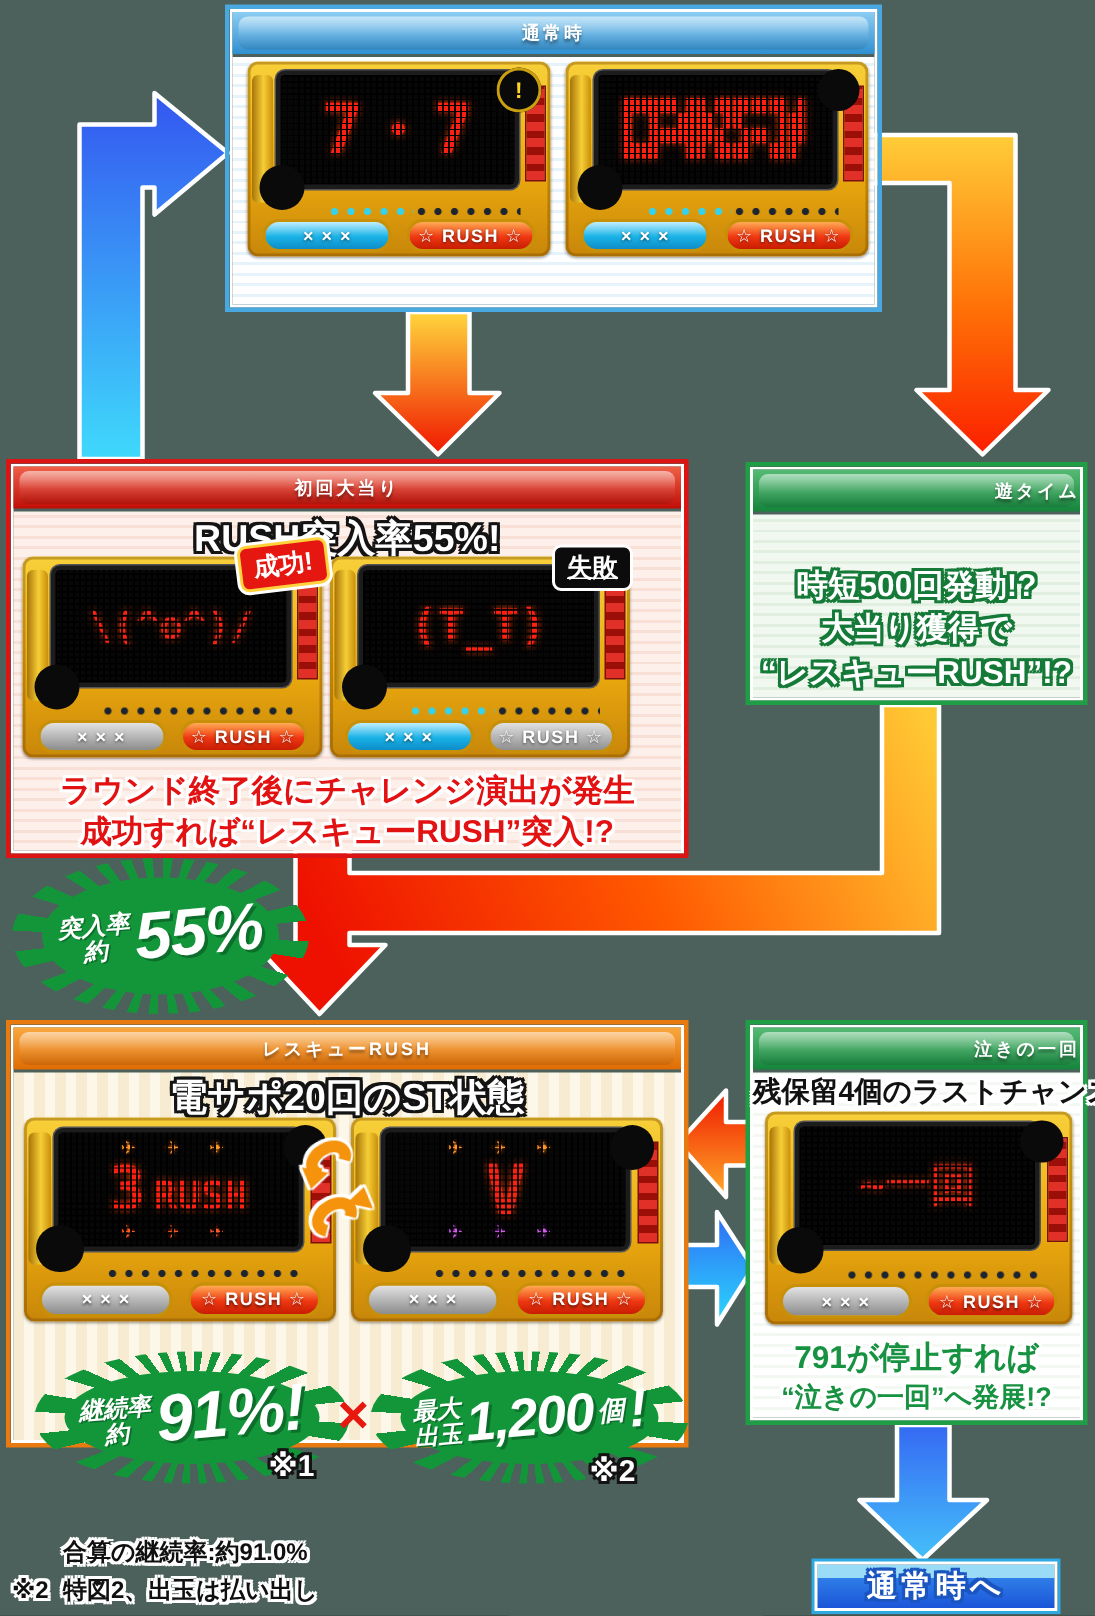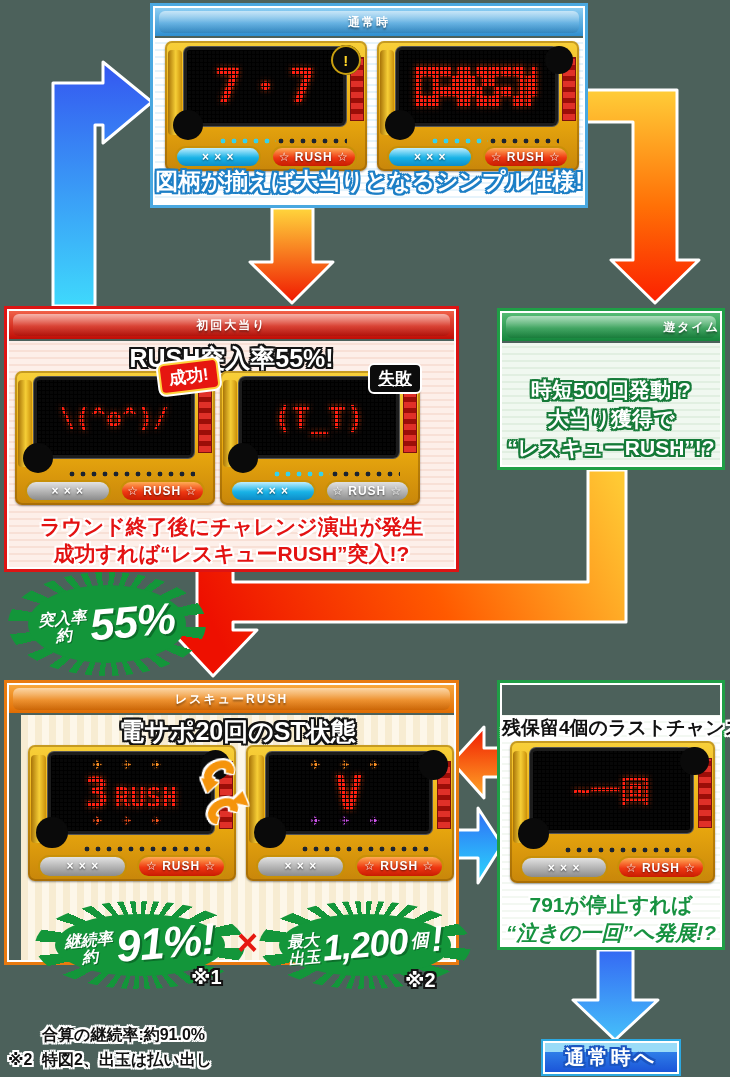--- a/index.html
+++ b/index.html
@@ -20,21 +20,21 @@
      background:linear-gradient(180deg,rgba(255,255,255,.55),rgba(255,255,255,.08) 55%,rgba(0,0,0,.10));}
   .h-blue{background:linear-gradient(180deg,#8ccdf2,#2f8fd0);}
   .h-red{background:linear-gradient(180deg,#f06048,#c00d06);}
   .h-green{background:linear-gradient(180deg,#55bb74,#15853c);justify-content:flex-end;}
   .h-orange{background:linear-gradient(180deg,#f9a83e,#e06c02);}
   .hlabel{position:relative;color:#fff;font-weight:bold;font-size:12px;letter-spacing:2px;text-shadow:0 2px 2px rgba(0,0,0,.4);}
   .body-area{position:absolute;left:2px;right:2px;top:32px;bottom:2px;}
   .bg-blue-stripes{background:repeating-linear-gradient(0deg,#ffffff 0 5px,#e6f3fb 5px 7px);}
   .bg-pink-stripes{background:repeating-linear-gradient(0deg,#fdefe9 0 5px,#f8e0d6 5px 7px);}
   .bg-green-stripes{background:repeating-linear-gradient(0deg,#f0f8f0 0 5px,#e1efe1 5px 7px);}
-  .bg-cream-stripes{background:repeating-linear-gradient(90deg,#f7ecd2 0 7px,#fdf7e9 7px 14px);margin-left:12px;}
+  .bg-cream-stripes{background:repeating-linear-gradient(90deg,#f7ecd2 0 7px,#fdf7e9 7px 14px);}
   .bg-white-soft{background:repeating-linear-gradient(0deg,#ffffff 0 5px,#f3f8f2 5px 7px);}
   .cap{position:absolute;left:0;width:100%;text-align:center;font-weight:bold;white-space:nowrap;}
   
   .machine{position:absolute;background:linear-gradient(180deg,#f8d03a,#eaa90e 58%,#c8860a);border-radius:7px;
            box-shadow:inset 0 0 0 2px rgba(122,74,0,.4),0 1px 2px rgba(0,0,0,.4);}
   .m-rail-l{position:absolute;left:3px;top:7%;width:7%;bottom:28%;border-radius:4px;
             background:linear-gradient(90deg,#a87408,#f6ce36 55%,#c98f0a);}
   .m-rail-r{position:absolute;right:3px;top:12%;width:6%;height:48%;border:1px solid #7c1010;
             background:repeating-linear-gradient(0deg,#e03028 0 6px,#9c0e08 6px 11px);}
   .m-screen{position:absolute;left:11%;right:12%;top:7%;height:56%;background:#070707;border-radius:3px;
@@ -90,21 +90,21 @@
   
   .swap{position:absolute;left:200px;top:758px;width:50px;height:68px;z-index:3;transform:rotate(-6deg);
         filter:drop-shadow(1.5px 0 0 #fff) drop-shadow(-1.5px 0 0 #fff) drop-shadow(0 1.5px 0 #fff) drop-shadow(0 -1.5px 0 #fff);}
   .arc{position:absolute;width:32px;height:24px;border:8px solid #f5940c;border-radius:50%;box-sizing:border-box;}
   .arc.a-top{left:5px;top:3px;border-bottom-color:transparent;transform:rotate(-25deg);}
   .arc.a-bot{left:5px;bottom:3px;border-top-color:transparent;transform:rotate(155deg);}
   .tri{position:absolute;width:0;height:0;border:9px solid transparent;}
   .tri.t-top{left:-1px;top:20px;border-top:13px solid #f5940c;transform:rotate(18deg);}
   .tri.t-bot{right:-1px;bottom:20px;border-bottom:13px solid #f5940c;transform:rotate(18deg);}
   
-  #to-normal{position:absolute;left:543px;top:1041px;width:136px;height:33px;z-index:2;box-sizing:border-box;
+  #to-normal{position:absolute;left:543px;top:1041px;width:162px;height:33px;z-index:2;box-sizing:border-box;
      border:2px solid #fff;box-shadow:0 0 0 2px #2da8e0;display:flex;align-items:center;justify-content:center;
      background:linear-gradient(180deg,#9adcf8 0 30%,#2e7de8 32%,#1b55d8);}
   #to-normal span{color:#fff;font-weight:900;font-size:20px;letter-spacing:3px;}
   
   .foot{position:absolute;left:8px;z-index:2;color:#101010;font-weight:bold;font-size:16px;white-space:nowrap;}
   .fmark{display:inline-block;width:34px;}
   
   .ttl{position:absolute;left:0;width:100%;text-align:center;font-weight:900;white-space:nowrap;}
 </style>
 </head>
@@ -189,21 +189,20 @@
         <div class="m-corner c-bl"></div>
         <div class="m-dots">
             <span class="dc"></span>
             <span class="dd"></span>
           </div>
         <div class="m-btnrow">
           <div class="pill px-cyan">× × ×</div>
           <div class="pill pr-red">☆ RUSH ☆</div>
         </div>
       </div>
-      <div class="cap ob" style="bottom:6px;font-size:23px;color:#fff;">図柄が揃えば大当りとなるシンプル仕様!</div>
     </div>
   </div>
 
   <div class="panel" id="box-first" style="left:4px;top:306px;width:455px;height:266px;border-color:#dd1414;">
     <div class="panel-header h-red">
       <span class="hlabel">初回大当り</span>
     </div>
     <div class="body-area bg-pink-stripes">
       <div class="ttl ok" style="top:1px;font-size:25px;color:#fff;">RUSH突入率55%!</div>
 
@@ -349,41 +348,44 @@
   </div>
 
   <div class="swap">
     <div class="arc a-top"></div>
       <div class="tri t-top"></div>
     <div class="arc a-bot"></div>
       <div class="tri t-bot"></div>
   </div>
 
   <div class="panel" id="box-naki" style="left:497px;top:680px;width:228px;height:270px;border-color:#1f9e46;">
+    <div class="panel-header h-green">
+      <span class="hlabel">泣きの一回</span>
+    </div>
     <div class="body-area bg-white-soft">
       <div class="ttl ow" style="top:0px;font-size:19px;color:#111;">残保留4個のラストチャンス</div>
 
       <div class="machine" style="left:8px;top:26px;width:205px;height:142px;">
         <div class="m-rail-l"></div>
         <div class="m-rail-r"></div>
         <div class="m-screen">
           <span class="scr-text s30">~一回</span>
         </div>
         <div class="m-corner c-tr"></div>
         <div class="m-corner c-bl"></div>
         <div class="m-dots">
             <span class="dd" style="width:100%"></span>
           </div>
         <div class="m-btnrow">
           <div class="pill px-gray">× × ×</div>
           <div class="pill pr-red">☆ RUSH ☆</div>
         </div>
       </div>
       <div class="cap ow" style="top:176px;font-size:21px;color:#179240;">791が停止すれば</div>
-      <div class="cap ow" style="top:204px;font-size:21px;color:#179240;font-style:italic;">“泣きの一回”へ発展!?</div>
+      <div class="cap ow" style="top:204px;font-size:18px;color:#179240;">“泣きの一回”へ発展!?</div>
     </div>
   </div>
 
   <div id="to-normal">
     <span class="odb">通常時へ</span>
   </div>
 
   <div class="foot ow" style="top:1025px;">
     <span class="fmark"></span><span>合算の継続率:約91.0%</span>
   </div>

